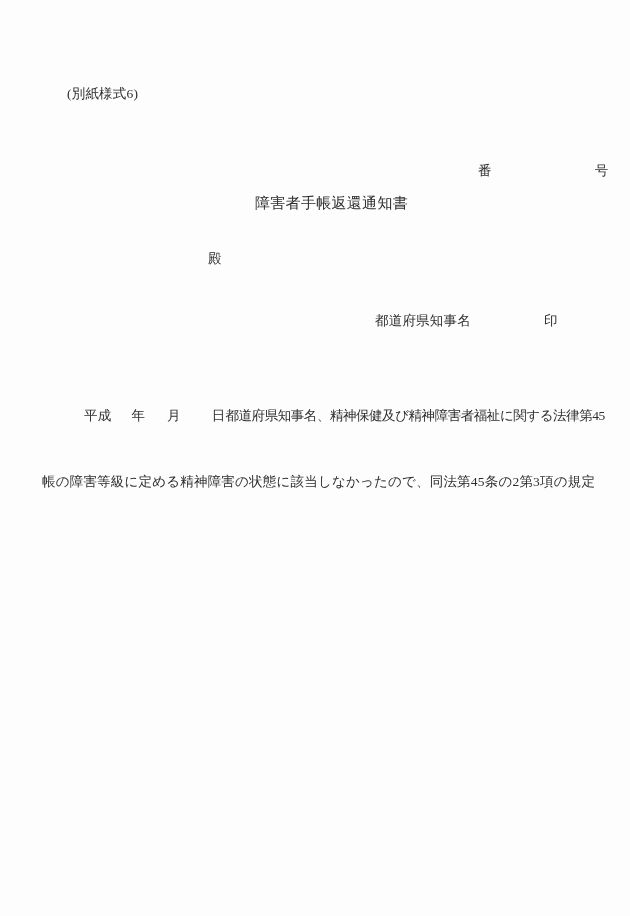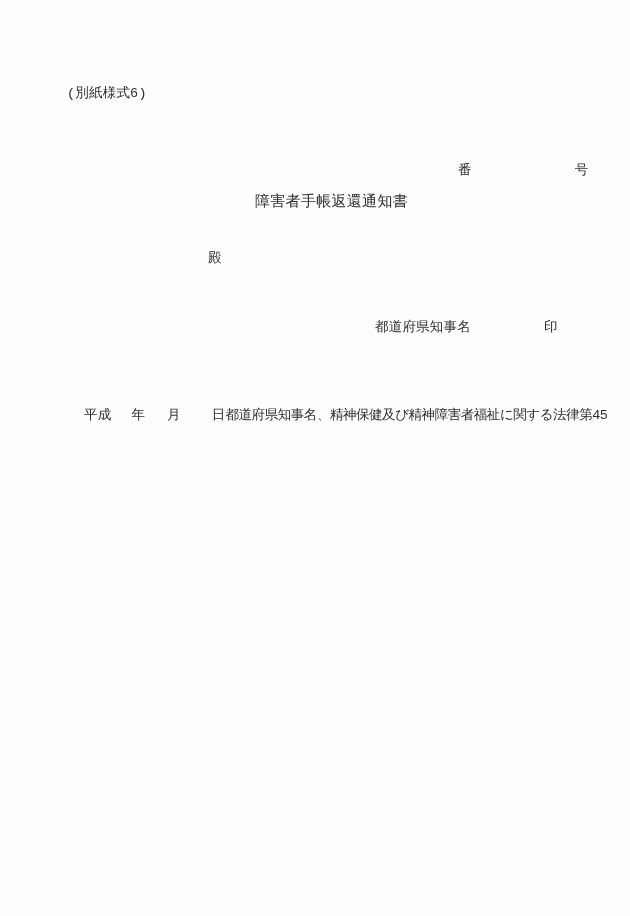--- a/index.html
+++ b/index.html
@@ -11,27 +11,27 @@
     position: relative;
     width: 630px;
     height: 916px;
     background: #fdfdfd;
     font-family: "Liberation Serif", "DejaVu Serif", serif;
     color: #2e2e2e;
     font-size: 13.5px;
     letter-spacing: 0.2px;
     overflow: hidden;
   }
-  .abs { position: absolute; white-space: pre; line-height: 20px; font-family: Liberation Mono, monospace; }
+  .abs { position: absolute; white-space: pre; line-height: 20px; }
 
   .form-label   { left: 67px;  top: 84px; }
-  .docnum-block { left: 458px; top: 116px; line-height: 22px; }
+  .docnum-block { left: 478px; top: 116px; line-height: 22px; }
   .doc-title    { left: 255px; top: 193px; font-size: 15px; letter-spacing: 0.3px; text-align: center; }
   .addressee    { left: 208px; top: 249px; }
-  .issuer-line  { left: 375px; top: 318px; }
+  .issuer-line  { left: 375px; top: 311px; }
 
   .body-para    { left: 42px; top: 361px; width: 570px; line-height: 22px; }
   .body-para .line { white-space: pre; }
 
   
   .gap { display: inline-block; height: 2px; vertical-align: baseline; }
   .gap-number    { width: 103px; }
   .gap-date-ym   { width: 33px; }
   .gap-date-md   { width: 31px; }
   .gap-seal      { width: 73px; }
@@ -53,15 +53,16 @@
   </div>
 
   <div class="abs doc-title">障害者手帳返還通知書</div>
 
   <div class="abs addressee">殿</div>
 
   <div class="abs issuer-line"><span>都道府県知事名</span><span class="gap gap-seal"></span><span>印</span></div>
 
   <div class="abs body-para">
     <div class="line"><span class="gap gap-indent"></span><span>平成</span><span class="gap gap-era-year"></span><span>年</span><span class="gap gap-year-mon"></span><span>月</span><span class="gap gap-mon-day"></span><span>日</span><span class="l1-tail">都道府県知事名、精神保健及び精神障害者福祉に関する法律第45</span></div>
+    <div class="line">帳の障害等級に定める精神障害の状態に該当しなかったので、同法第45条の2第3項の規定</div>
   </div>
 
 </div>
 
 </body></html>

